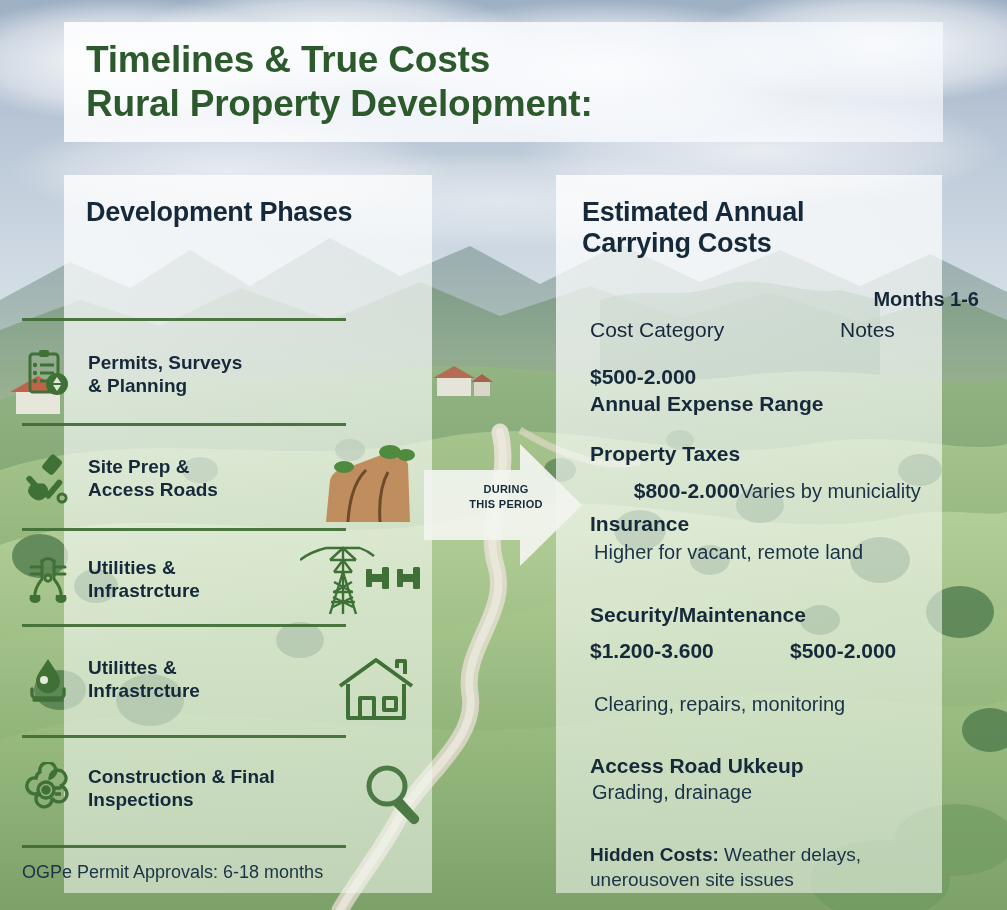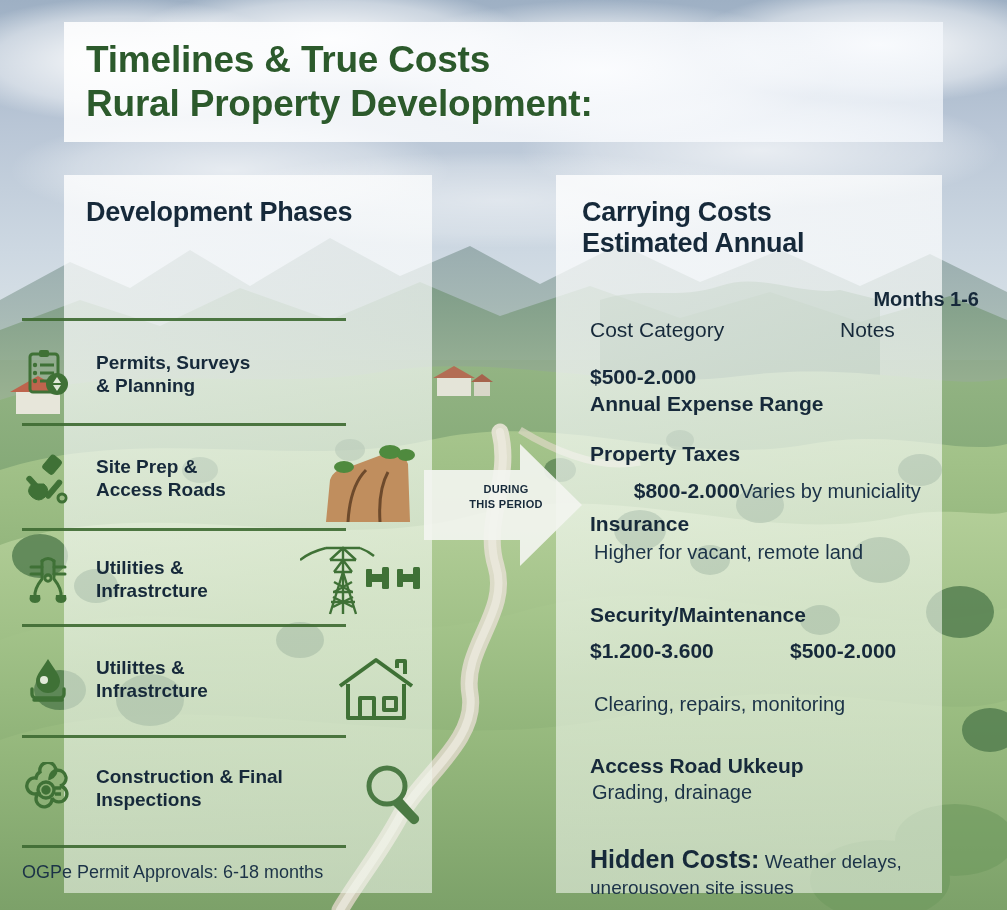--- a/index.html
+++ b/index.html
@@ -44,21 +44,21 @@
   .months-label{
     position:absolute; right:28px; top:288px; z-index:6;
     color:#16293a; font-weight:bold; font-size:20px;
   }
   .hr-green{
     position:absolute; left:22px; width:324px; height:3px;
     background:#3f6b33; z-index:6; opacity:.92;
   }
   .phase{
     position:absolute; left:22px; width:330px; z-index:6;
-    display:flex; align-items:center; gap:22px;
+    display:flex; align-items:center; gap:14px;
   }
   .phase-icon{ width:52px; height:52px; flex:0 0 52px; }
   .phase-icon svg{ display:block; width:52px; height:52px; }
   .phase-label{
     color:#16293a; font-weight:bold; font-size:19px; line-height:1.22;
     white-space:pre-line;
   }
   .footnote{
     position:absolute; left:22px; top:862px; z-index:6;
     color:#1b3247; font-size:18px;
@@ -370,22 +370,22 @@
   </svg>
   <div class="arrow-text">
     <div>DURING</div>
     <div>THIS PERIOD</div>
   </div>
 </div>
 
 <div class="panel" id="panel-right"></div>
 
 <div class="rp-head" style="position:absolute;left:582px;top:197px;z-index:6;">
+  <div class="panel-title">Estimated Annual</div>
   <div class="panel-title">Carrying Costs</div>
-  <div class="panel-title">Estimated Annual</div>
 </div>
 
 <div class="rrow flexrow" style="left:590px;top:318px;width:345px;">
   <span class="rhdr" style="flex:0 0 250px;">Cost Category</span>
   <span class="rhdr">Notes</span>
 </div>
 
 <div class="rrow" style="left:590px;top:365px;">
   <div class="rbold">$500-2.000</div>
   <div class="rbold" style="margin-top:3px;">Annual Expense Range</div>
@@ -424,16 +424,16 @@
 <div class="rrow" style="left:590px;top:754px;">
   <div class="rbold">Access Road Ukkeup</div>
 </div>
 
 <div class="rrow" style="left:592px;top:781px;">
   <div class="rnorm">Grading, drainage</div>
 </div>
 
 <div class="rrow" style="left:590px;top:843px;width:346px;">
   <div style="line-height:1.3;">
-    <span class="rbold" style="font-size:25px;">Hidden Costs:</span><span class="rsmall"> Weather delays,</span>
+    <span class="rbold" style="font-size:19px;">Hidden Costs:</span><span class="rsmall"> Weather delays,</span>
   </div>
   <div class="rsmall" style="line-height:1.3;">unerousoven site issues</div>
 </div>
 
 </body></html>

